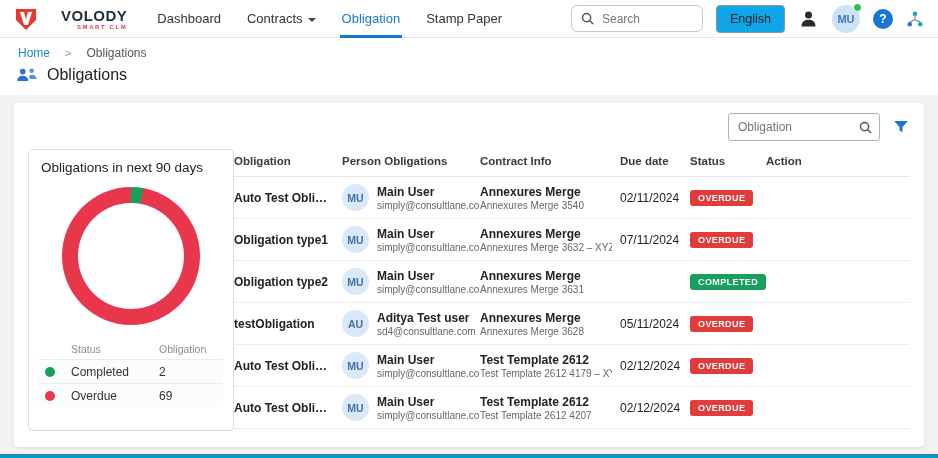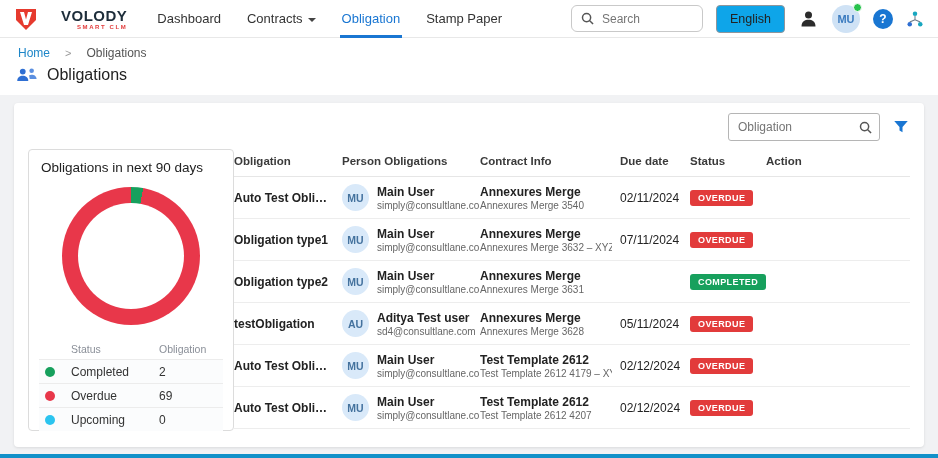--- a/index.html
+++ b/index.html
@@ -202,25 +202,20 @@
               <div class="legend-row">
                 <span class="legend-dot" style="background: rgb(23, 160, 93);"></span>
                 <span>Completed</span>
                 <span>2</span>
               </div>
               <div class="legend-row">
                 <span class="legend-dot" style="background: rgb(232, 55, 74);"></span>
                 <span>Overdue</span>
                 <span>69</span>
               </div>
-              <div class="legend-row">
-                <span class="legend-dot" style="background: rgb(43, 196, 239);"></span>
-                <span>Upcoming</span>
-                <span>0</span>
-              </div>
             </div>
         </div>
       </div>
 
       <div class="obl-table">
         <div class="thead">
           <span class="cell col-obligation">Obligation</span>
           <span class="cell col-person">Person Obligations</span>
           <span class="cell col-contract">Contract Info</span>
           <span class="cell col-due">Due date</span>

